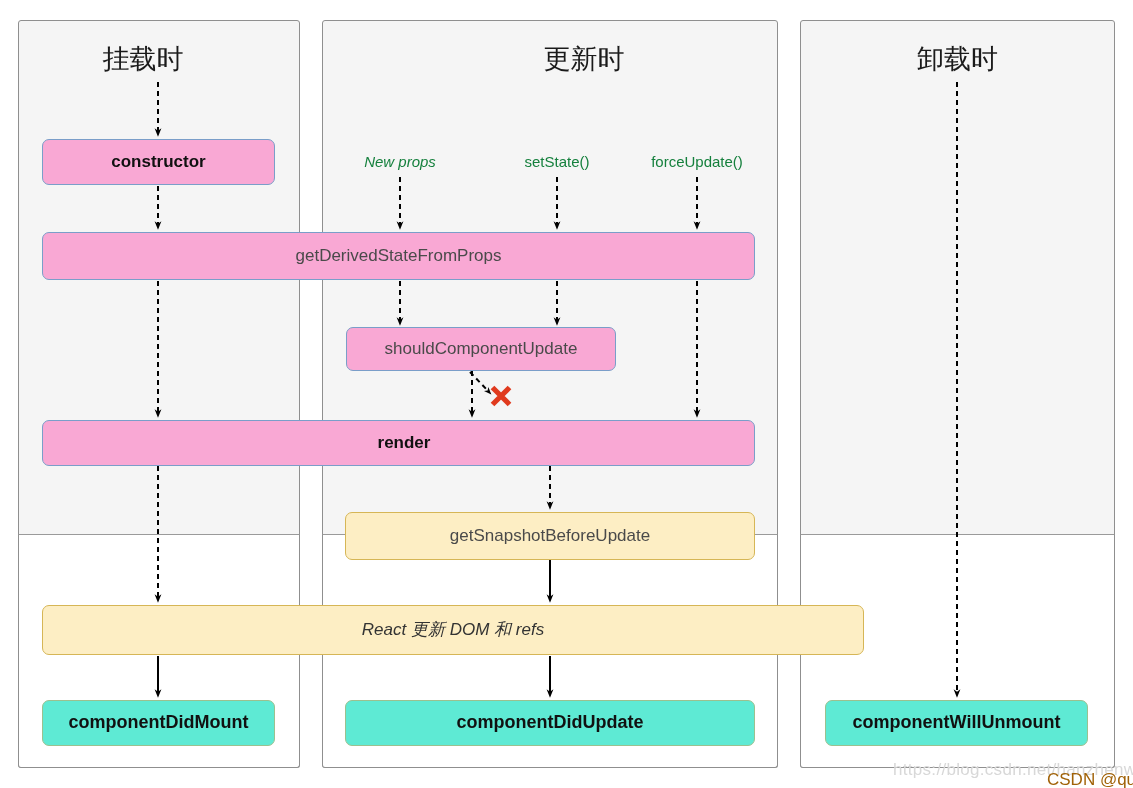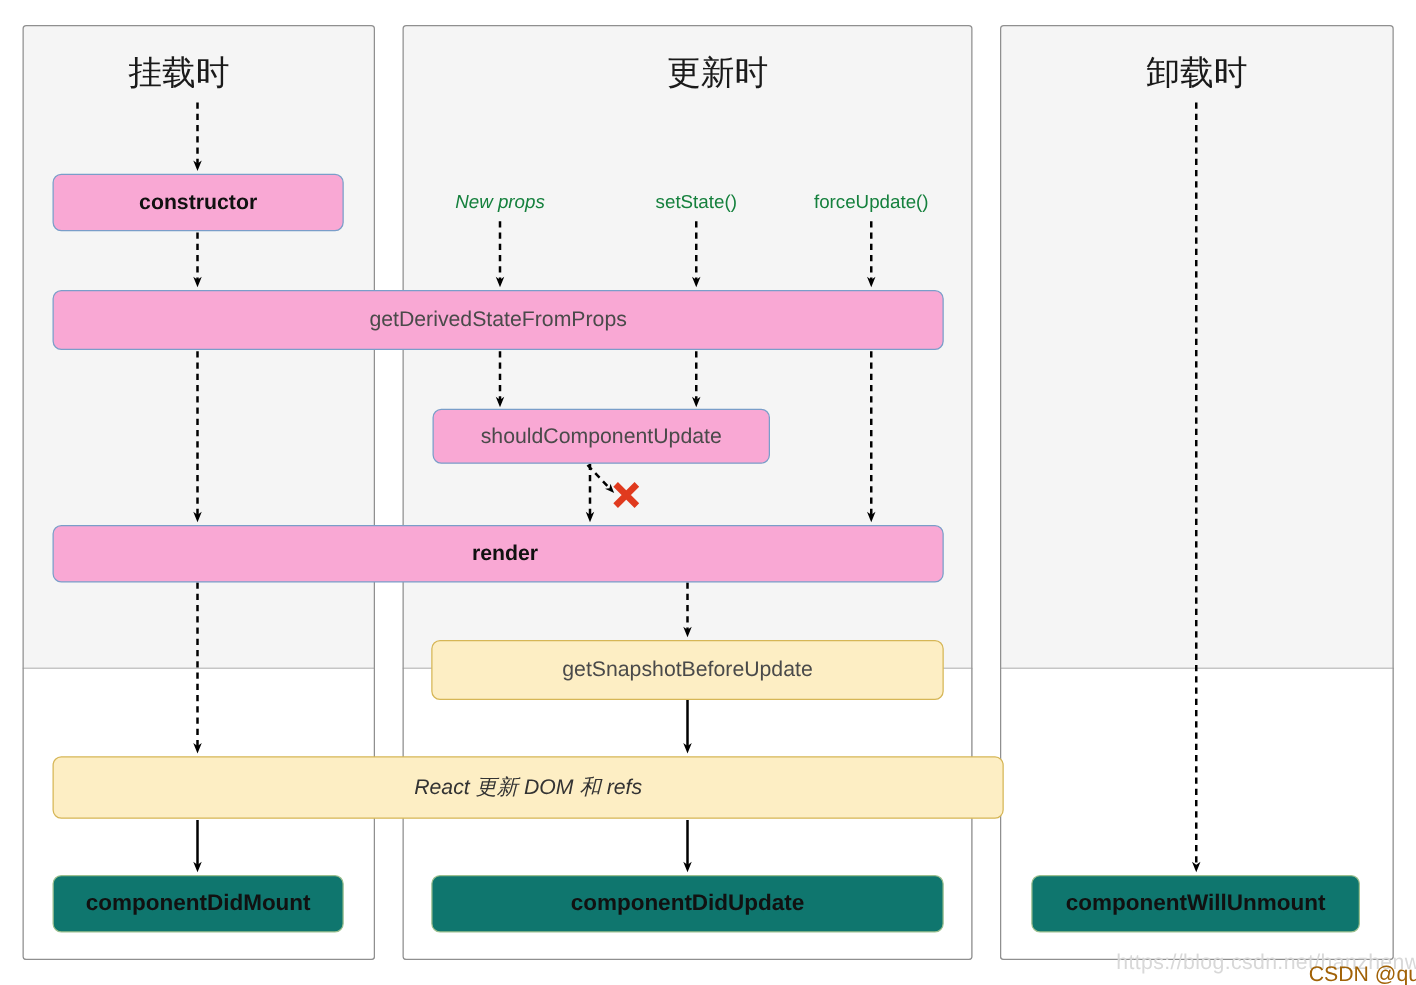--- a/index.html
+++ b/index.html
@@ -70,21 +70,21 @@
   .box.yellow {
     background: #fdeec4;
     border: 1.3px solid #d6b656;
     color: #4a4a4a;
   }
   .box.yellow.italic {
     font-style: italic;
     color: #333333;
   }
   .box.green {
-    background: #0f766e;
+    background: #5eead4;
     border: 1.3px solid #9cc08f;
     color: #111111;
     font-weight: bold;
     font-size: 18px;
   }
   
   .trigger-label {
     position: absolute;
     font-size: 15px;
     color: #15803d;
@@ -120,21 +120,21 @@
   <div class="panel" style="left:18px; top:20px; width:282px; height:748px;"></div>
   <div class="panel-lower" style="left:18px; top:534px; width:282px; height:234px;"></div>
 
   <div class="panel" style="left:322px; top:20px; width:456px; height:748px;"></div>
   <div class="panel-lower" style="left:322px; top:534px; width:456px; height:234px;"></div>
 
   <div class="panel" style="left:800px; top:20px; width:315px; height:748px;"></div>
   <div class="panel-lower" style="left:800px; top:534px; width:315px; height:234px;"></div>
 
   <div class="panel-title" style="left:2px; top:45px; width:282px;">挂载时</div>
-  <div class="panel-title" style="left:322px; top:45px; width:456px;padding-left:24px;">更新时</div>
+  <div class="panel-title" style="left:332px; top:45px; width:456px;padding-left:24px;">更新时</div>
   <div class="panel-title" style="left:800px; top:45px; width:315px;">卸载时</div>
 
   <svg id="wires" viewBox="0 0 1133 788">
     <defs>
       <marker id="ah" markerWidth="10" markerHeight="10" refX="5.2" refY="4" orient="auto" markerUnits="userSpaceOnUse">
         <path d="M0.5,0.6 L9,4 L0.5,7.4 L3,4 Z" fill="#000000"></path>
       </marker>
       <marker id="ahs" markerWidth="9" markerHeight="9" refX="4.6" refY="3.5" orient="auto" markerUnits="userSpaceOnUse">
         <path d="M0.5,0.5 L8,3.5 L0.5,6.5 L2.6,3.5 Z" fill="#000000"></path>
       </marker>
@@ -173,21 +173,21 @@
   <div class="box blue bold" style="left:42px; top:139px; width:233px; height:46px;">constructor</div>
 
   <div class="box blue" style="left:42px; top:232px; width:713px; height:48px;">getDerivedStateFromProps</div>
 
   <div class="box blue" style="left:346px; top:327px; width:270px; height:44px;">shouldComponentUpdate</div>
 
   <div class="box blue bold" style="left:42px; top:420px; width:713px; height:46px;padding-left:11px;">render</div>
 
   <div class="box yellow" style="left:345px; top:512px; width:410px; height:48px;text-align:right;">getSnapshotBeforeUpdate</div>
 
-  <div class="box yellow italic" style="left:42px; top:605px; width:761px; height:50px;">React 更新 DOM 和 refs</div>
+  <div class="box yellow italic" style="left:42px; top:605px; width:822px; height:50px;">React 更新 DOM 和 refs</div>
 
   <div class="box green" style="left:42px; top:700px; width:233px; height:46px;">componentDidMount</div>
 
   <div class="box green" style="left:345px; top:700px; width:410px; height:46px;">componentDidUpdate</div>
 
   <div class="box green" style="left:825px; top:700px; width:263px; height:46px;">componentWillUnmount</div>
 
   <div style="position:absolute; left:488px; top:383px; width:26px; height:26px;">
     <svg viewBox="0 0 26 26" width="26" height="26">
       <path d="M4.5,4.5 L21.5,21.5 M21.5,4.5 L4.5,21.5" stroke="#e03a1e" stroke-width="5.2" stroke-linecap="butt"></path>

